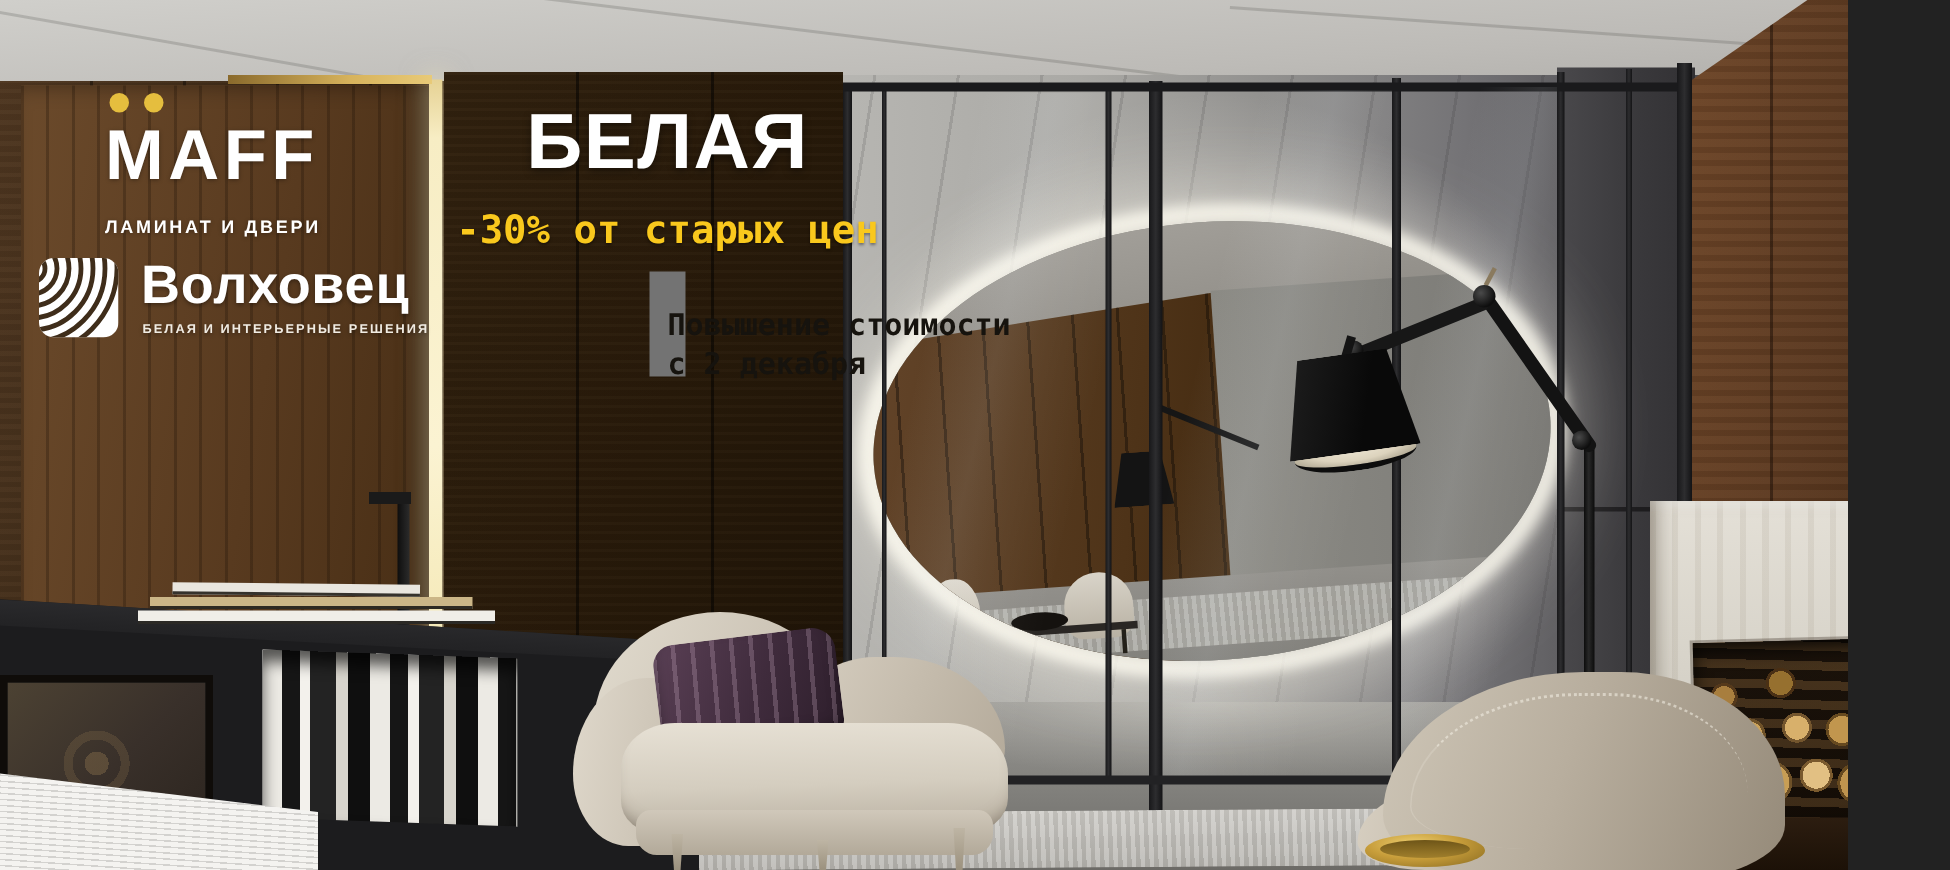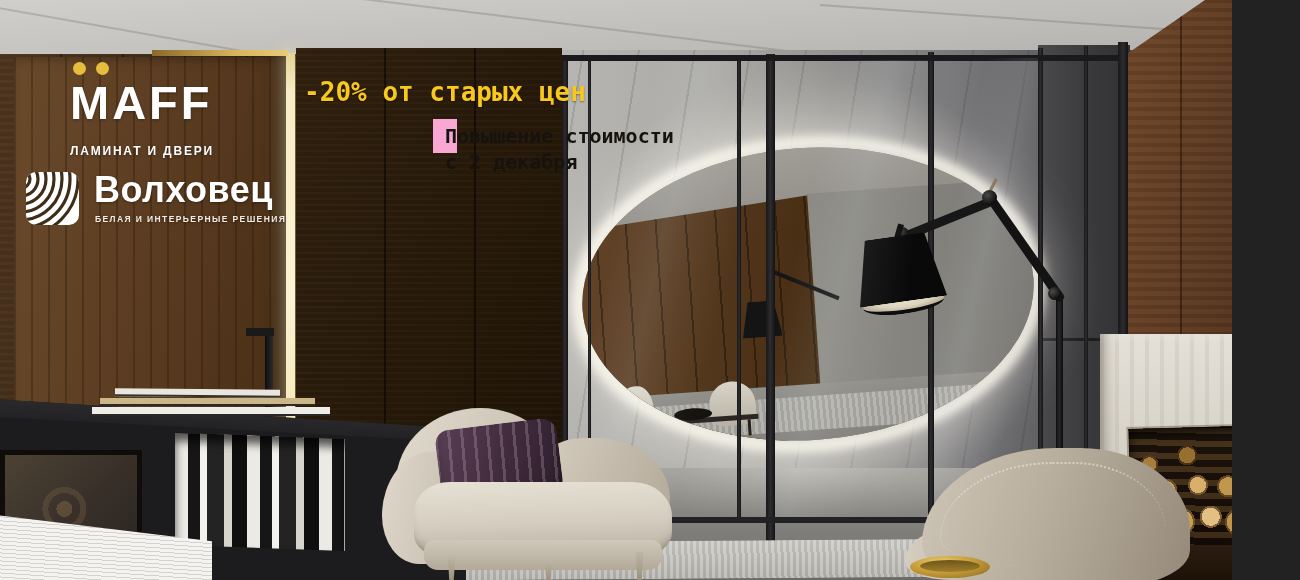--- a/index.html
+++ b/index.html
@@ -243,23 +243,23 @@
   .volk-tag{position:static;display:block;margin-left:69px;margin-top:4px;font-size:8.5px;
     font-weight:bold;letter-spacing:1.4px;color:#f0ebe2;white-space:nowrap}
 
   
   .promo{left:296px;top:64px;width:298px;text-align:center;z-index:20}
   .promo-title{position:static;display:block;color:#fff;font-weight:bold;font-size:52px;
     line-height:1.2;letter-spacing:1px;text-shadow:0 2px 6px rgba(0,0,0,.4);white-space:nowrap}
   .promo-discount{position:static;display:block;margin-top:13px;
     font-family:"DejaVu Sans Mono",monospace;font-weight:bold;font-size:26px;
     color:#f9c81d;white-space:nowrap;text-shadow:0 1px 2px rgba(0,0,0,.4)}
-  .promo-notice{position:static;display:inline-block;margin-top:12px;background:#f9a8d4;
+  .promo-notice{position:static;display:inline-block;margin-top:12px;background:#737373;
     color:#16130e;font-family:"DejaVu Sans Mono",monospace;font-weight:bold;font-size:20px;
-    line-height:1.3;padding:4px 12px;white-space:nowrap}
+    line-height:1.3;padding:22px 12px;white-space:nowrap}
 </style>
 </head>
 <body>
 
 <div class="stage">
 
   <div class="ceiling">
     <div class="ceil-seam seam-a"></div>
     <div class="ceil-seam seam-b"></div>
     <div class="ceil-seam seam-c"></div>
@@ -382,20 +382,21 @@
         <circle cx="-5" cy="7" r="41"></circle>
         <circle cx="-5" cy="7" r="49"></circle>
         <circle cx="-5" cy="7" r="57"></circle>
       </g>
     </svg>
     <span class="volk-name">Волховец</span>
     <span class="volk-tag">БЕЛАЯ И ИНТЕРЬЕРНЫЕ РЕШЕНИЯ</span>
   </div>
 
   <div class="promo">
-    <span class="promo-discount">-20% от старых цен</span>
+    <span class="promo-title">БЕЛАЯ</span>
+    <span class="promo-discount">-30% от старых цен</span>
     <div class="promo-notice">
       <span>Повышение стоимости</span><br>
       <span>с 2 декабря</span>
     </div>
   </div>
 
 </div>
 
 </body></html>

